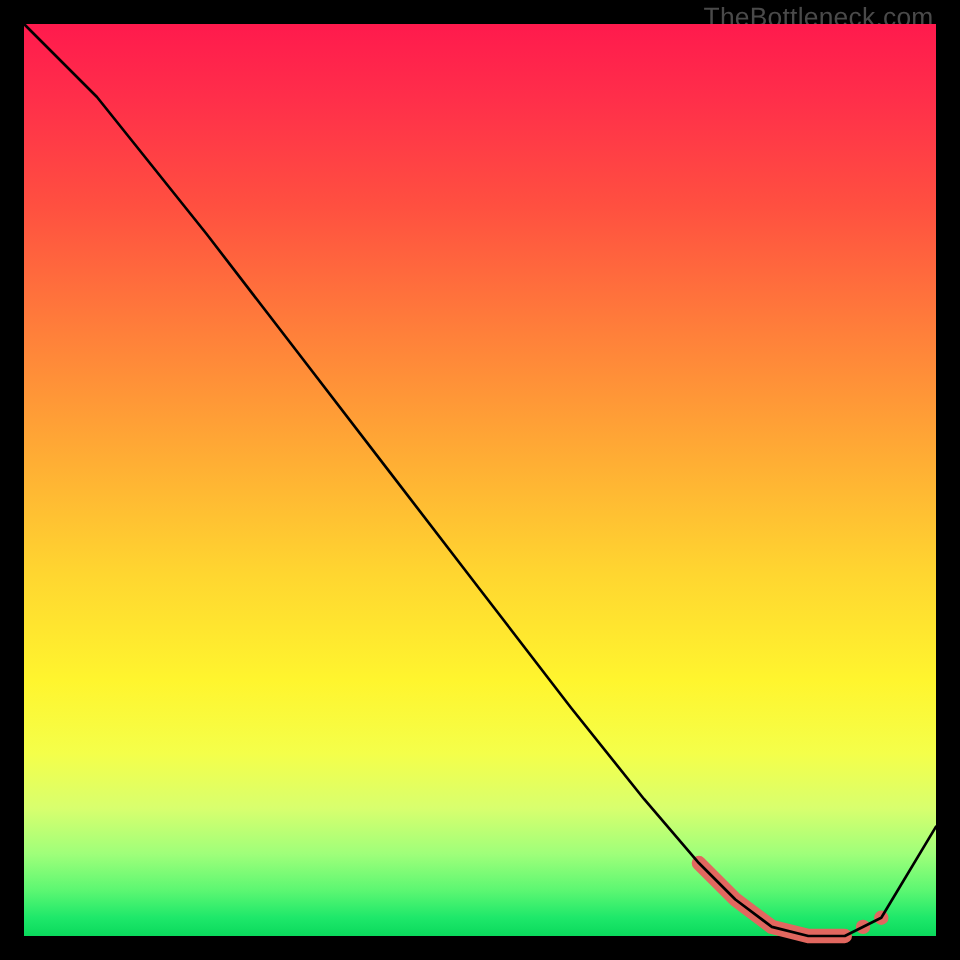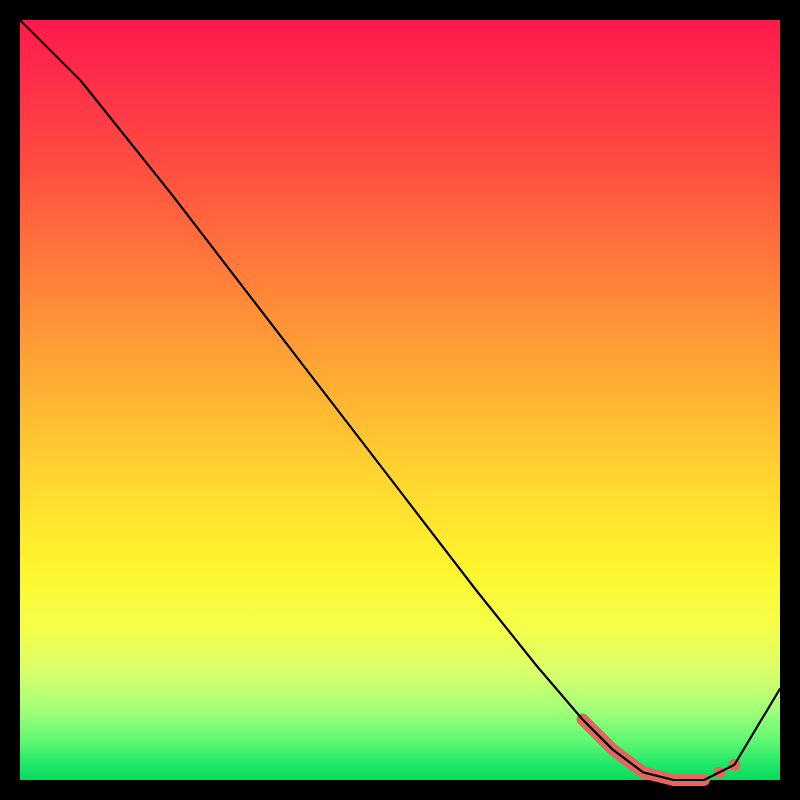--- a/index.html
+++ b/index.html
@@ -75,20 +75,21 @@
   }
   .sweet-dot {
     fill: #e2675f;
   }
 </style>
 </head>
 <body>
 
 <div class="frame">
 
+  <div class="watermark">TheBottleneck.com</div>
 
   <div class="plot">
     <svg class="lines" viewBox="0 0 760 760" preserveAspectRatio="none">
       <path id="sweet-path" class="sweet" d="M562.4 699.2 L592.8 729.6 L623.2 752.4 L653.6 760.0 L684.0 760.0" style="stroke: rgb(226, 103, 95);"></path>
       <g id="sweet-dots">
           <circle cx="699.2" cy="752.4" r="6" class="sweet-dot" style="fill: rgb(226, 103, 95);"></circle>
           <circle cx="714.4" cy="744.8" r="6" class="sweet-dot" style="fill: rgb(226, 103, 95);"></circle>
         </g>
       <path id="curve-path" class="curve" d="M0.0 0.0 L60.8 60.8 L152.0 174.8 L228.0 273.6 L304.0 372.4 L380.0 471.2 L456.0 570.0 L516.8 646.0 L562.4 699.2 L592.8 729.6 L623.2 752.4 L653.6 760.0 L684.0 760.0 L714.4 744.8 L760.0 668.8" style="stroke: rgb(0, 0, 0);"></path>
     </svg>

